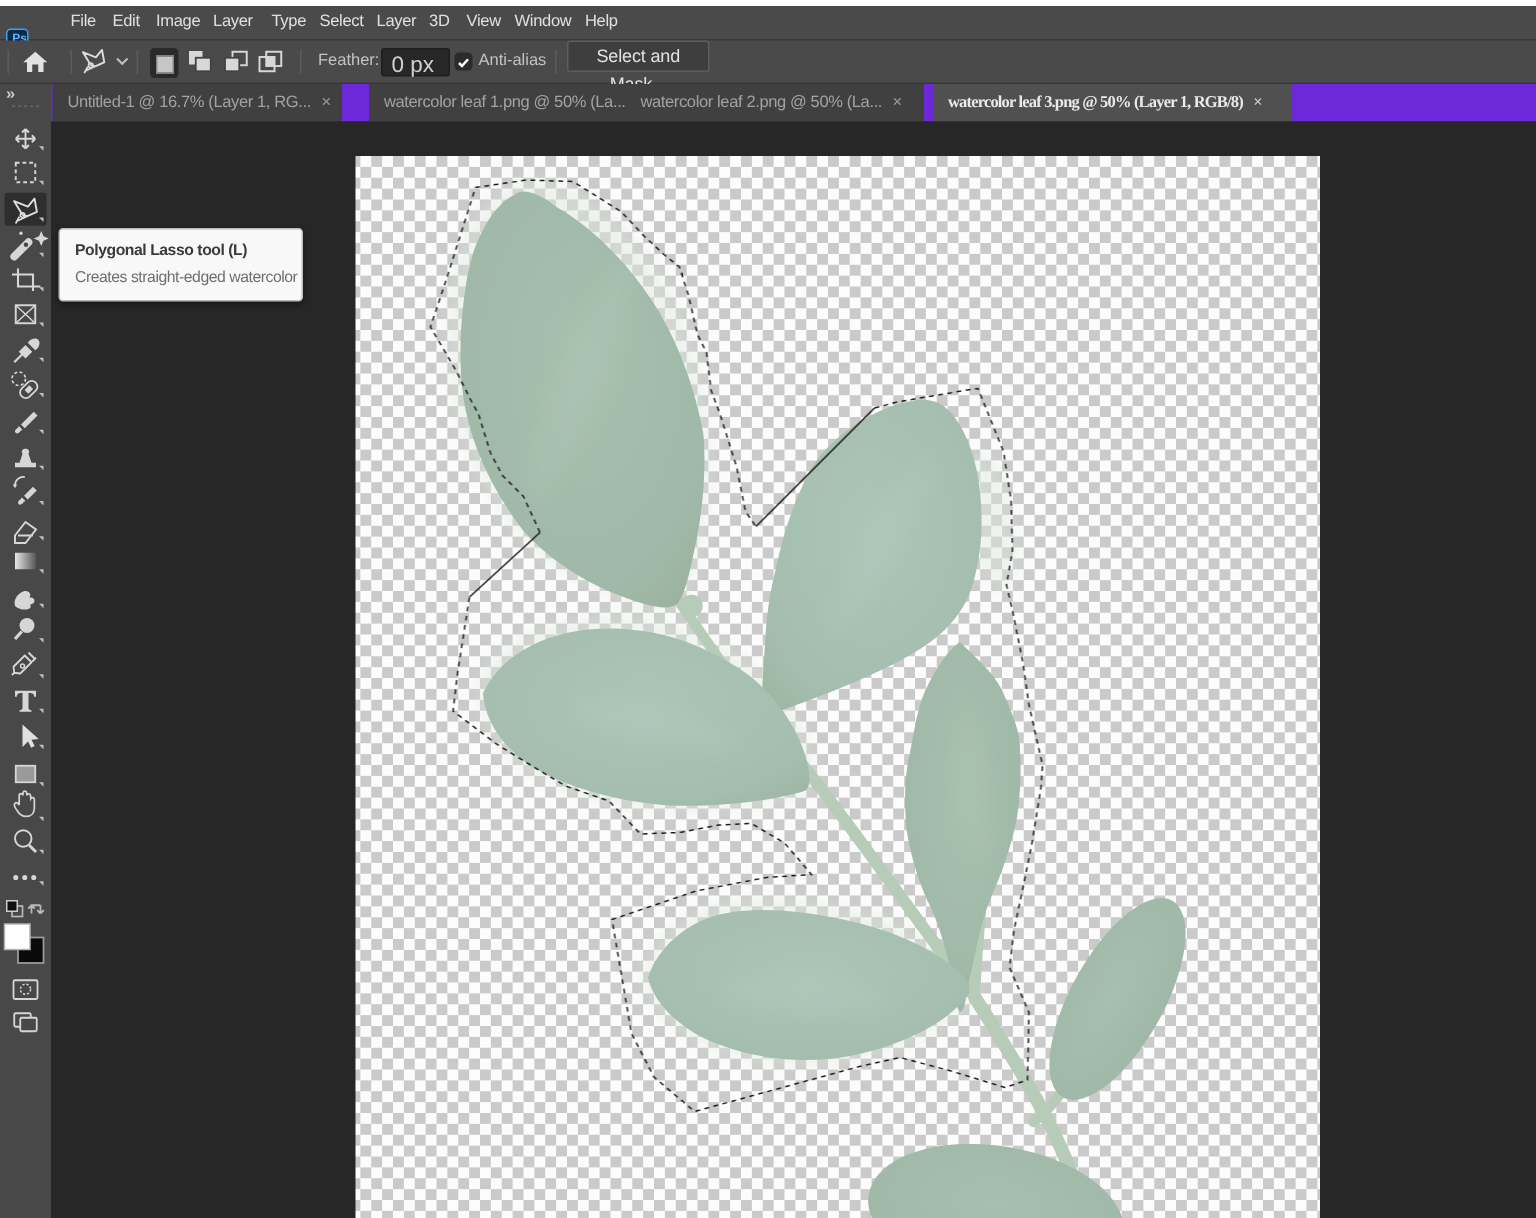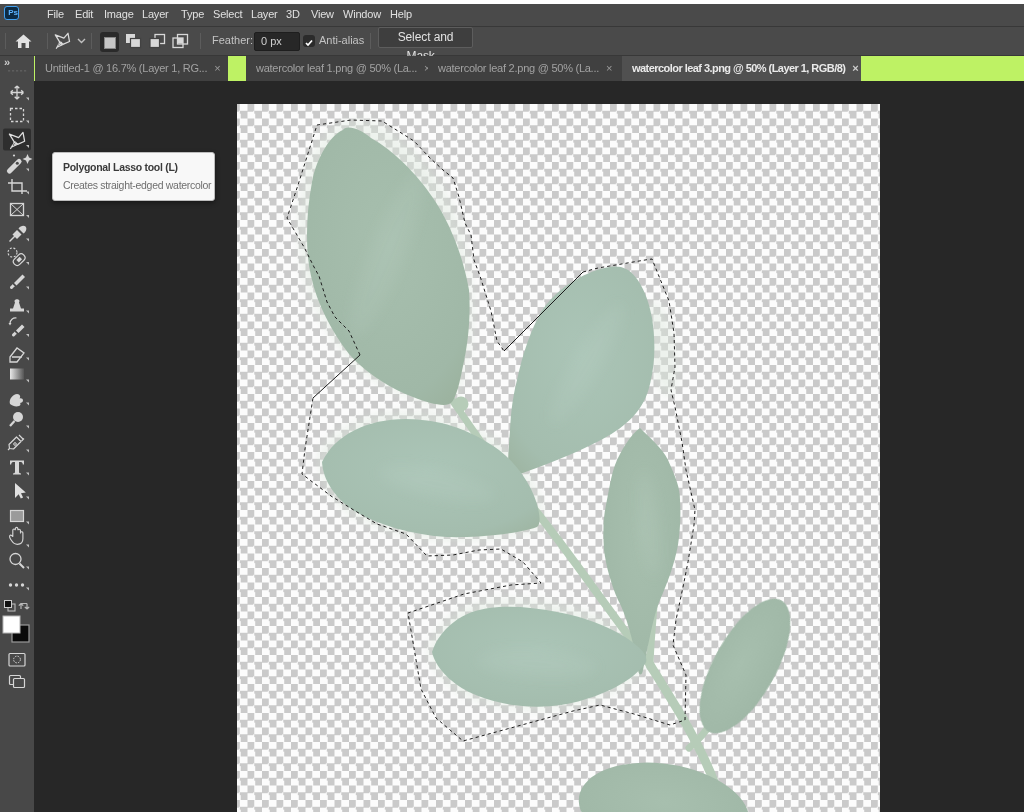--- a/index.html
+++ b/index.html
@@ -1,37 +1,37 @@
 <!DOCTYPE html>
 <html><head>
 <meta charset="utf-8">
 <style>
   html,body{margin:0;padding:0;width:1024px;height:812px;overflow:hidden;
     font-family:"Liberation Sans", sans-serif; background:#272727;}
   .abs{position:absolute;}
   #topwhite{left:0;top:0;width:1024px;height:4px;background:#ffffff;}
   #menubar{left:0;top:4px;width:1024px;height:22px;background:#4a4a4a;border-bottom:1px solid #383838;}
   .mi{position:absolute;top:4px;font-size:11px;color:#e0e0e0;letter-spacing:-0.2px;padding-left:16px;}
-  #pslogo{position:absolute;left:4px;top:2px;width:13px;height:12px;background:#0c2b44;
+  #pslogo{position:absolute;left:4px;top:15px;width:13px;height:12px;background:#0c2b44;
     border:1px solid #41a0f0;border-radius:3px;color:#5cb3ff;font-size:8px;font-weight:bold;
     text-align:right;line-height:12px;}
   #optbar{left:0;top:27px;width:1024px;height:28px;background:#4a4a4a;border-bottom:1px solid #383838;}
   .vdiv{position:absolute;top:6px;width:1px;height:16px;background:#5c5c5c;}
   #toolbar{left:0;top:56px;width:34px;height:756px;background:#484848;}
-  #tabrow{left:34px;top:56px;width:990px;height:25px;background:#bef264;}
+  #tabrow{left:34px;top:56px;width:990px;height:25px;background:#6d28d9;}
   .tab{position:absolute;top:0;height:25px;background:#404040;color:#a2a2a2;font-size:11px;
     line-height:25px;white-space:nowrap;overflow:hidden;letter-spacing:-0.25px;}
   .tab .x{color:#9c9c9c;font-size:11px;margin-left:7px;}
   #canvas{left:34px;top:81px;width:990px;height:731px;background:#272727;}
   #doc{position:absolute;left:203px;top:23px;width:643px;height:708px;
     background:
       repeating-conic-gradient(#fcfcfc 0% 25%, #cacaca 0% 50%);
     background-size:14.5px 14.5px;
     background-position:-4px 0px;}
-  #tooltip{left:52px;top:152px;width:161px;height:47px;background:#f8f8f8;border:1px solid #bdbdbd;
+  #tooltip{left:39px;top:152px;width:161px;height:47px;background:#f8f8f8;border:1px solid #bdbdbd;
     border-radius:3px;box-shadow:0 2px 5px rgba(0,0,0,0.4);}
   #tooltip .t1{position:absolute;left:10px;top:8px;font-size:10.5px;font-weight:bold;color:#3a3a3a;white-space:nowrap;letter-spacing:-0.3px;}
   #tooltip .t2{position:absolute;left:10px;top:26px;font-size:10.5px;color:#6f6f6f;white-space:nowrap;letter-spacing:-0.3px;}
 </style>
 </head>
 <body>
 <div class="abs" id="menubar">
   <div id="pslogo">Ps</div>
   <span class="mi" style="left:31px">File</span>
   <span class="mi" style="left:59px">Edit</span>
@@ -72,36 +72,36 @@
     <rect x="1" y="5.5" width="9.5" height="9" fill="#d8d8d8" stroke="#424242" stroke-width="1.2"></rect>
   </svg>
   <svg class="abs" style="left:172px;top:6px;" width="18" height="16" viewBox="0 0 18 16">
     <rect x="5.5" y="1.5" width="10" height="9.5" fill="none" stroke="#d8d8d8" stroke-width="1.3"></rect>
     <rect x="1" y="5" width="10" height="9.5" fill="none" stroke="#d8d8d8" stroke-width="1.3"></rect>
     <rect x="5.5" y="5" width="5.5" height="5.5" fill="#d8d8d8"></rect>
   </svg>
   <div class="vdiv" style="left:200px;"></div>
   <span class="abs" style="left:212px;top:7px;font-size:11px;color:#c3c3c3;">Feather:</span>
   <div class="abs" style="left:254px;top:5px;width:44px;height:17px;background:#272727;border:1px solid #1e1e1e;border-radius:2px;">
-    <span class="abs" style="left:6px;top:2px;font-size:11px;color:#d0d0d0;">0 px</span>
+    <span class="abs" style="left:6px;top:2px;font-size:15px;color:#d0d0d0;">0 px</span>
   </div>
   <div class="abs" style="left:303px;top:8px;width:12px;height:12px;background:#2b2b2b;border-radius:3px;">
     <svg width="12" height="12" viewBox="0 0 12 12">
         <path d="M3 6 L5 8 L9 3.5" fill="none" stroke="#ffffff" stroke-width="1.7"></path>
       </svg>
   </div>
   <span class="abs" style="left:319px;top:7px;font-size:11px;color:#c3c3c3;">Anti-alias</span>
   <div class="vdiv" style="left:370px;"></div>
   <div class="abs" style="left:378px;top:0;width:93px;height:19px;background:#3e3e3e;border:1px solid #5d5d5d;border-radius:2px;text-align:center;line-height:19px;font-size:12px;letter-spacing:-0.1px;color:#e2e2e2;">Select and Mask...</div>
 </div>
 <div class="abs" id="tabrow">
   <div class="tab" style="left:1px;width:183px;padding-left:10px;">Untitled-1 @ 16.7% (Layer 1, RG...<span class="x">×</span></div>
   <div class="tab" style="left:196px;width:179px;padding-left:10px;margin-left:16px;">watercolor leaf 1.png @ 50% (La...<span class="x">×</span></div>
-  <div class="tab" style="left:394px;width:189px;padding-left:10px;">watercolor leaf 2.png @ 50% (La...<span class="x">×</span></div>
-  <div class="tab" style="left:588px;width:229px;padding-left:10px;background:#505050;color:#eaeaea;font-weight:bold;letter-spacing:-0.55px;">watercolor leaf 3.png @ 50% (Layer 1, RGB/8)<span class="x" style="color:#cfcfcf">×</span></div>
+  <div class="tab" style="left:383px;width:189px;padding-left:10px;">watercolor leaf 2.png @ 50% (La...<span class="x">×</span></div>
+  <div class="tab" style="left:588px;width:229px;padding-left:10px;background:#505050;color:#eaeaea;font-weight:bold;letter-spacing:-0.55px;font-family:Liberation Serif, serif;">watercolor leaf 3.png @ 50% (Layer 1, RGB/8)<span class="x" style="color:#cfcfcf">×</span></div>
 </div>
 <div class="abs" id="canvas">
   <div id="doc">
   <svg width="643" height="708" viewBox="0 0 643 708" style="position:absolute;left:0;top:0;">
     <defs>
       <radialGradient id="leaf" cx="0.5" cy="0.42" r="0.8">
         <stop offset="0" stop-color="#a7bfae"></stop>
         <stop offset="0.7" stop-color="#a0b8a7"></stop>
         <stop offset="1" stop-color="#98ae98"></stop>
       </radialGradient>

